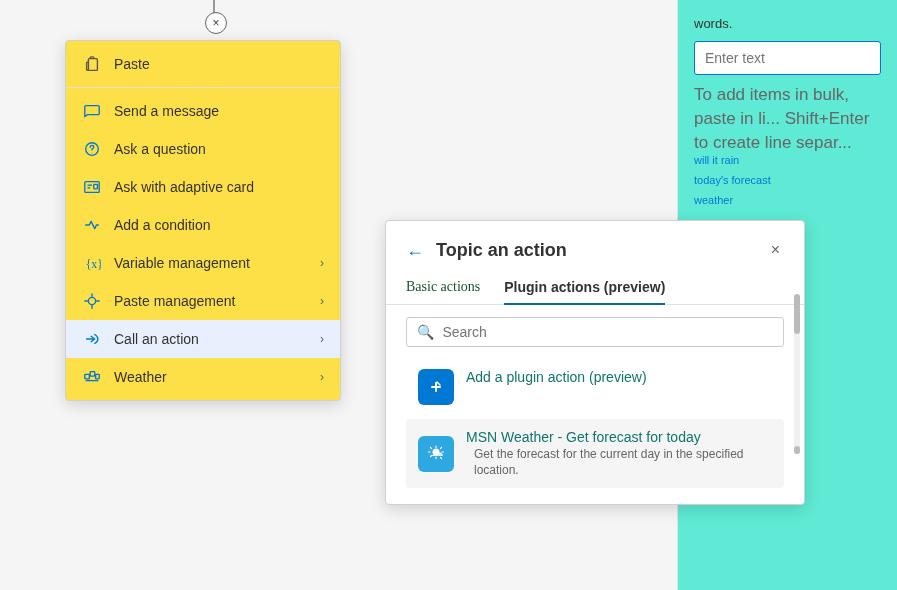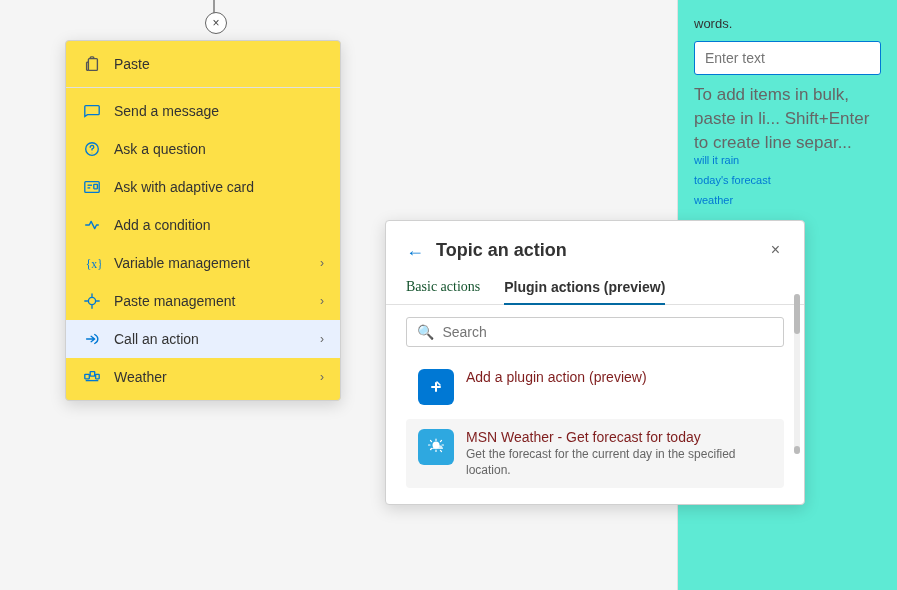--- a/index.html
+++ b/index.html
@@ -246,20 +246,21 @@
       display: flex;
       align-items: flex-start;
       padding: 10px 12px;
       border-radius: 4px;
       cursor: pointer;
       margin-bottom: 4px;
     }
 
     .action-item.plugin-item {
       background: #f5f5f5;
+      align-items: center;
     }
 
     .action-icon-box {
       width: 36px;
       height: 36px;
       border-radius: 6px;
       display: flex;
       align-items: center;
       justify-content: center;
       margin-right: 12px;
@@ -275,29 +276,30 @@
     }
 
     .action-icon-box svg {
       width: 20px;
       height: 20px;
       fill: #fff;
     }
 
     .action-item-text .action-title {
       font-size: 14px;
-      color: #7f1d1d;
+      color: #0f766e;
       font-weight: 500;
     }
 
     .action-item-text .action-desc {
       font-size: 12px;
       color: #666;
       margin-top: 2px;
       line-height: 1.3;
+      margin-left: 8px;
     }
 
     
     .icon-svg {
       width: 18px;
       height: 18px;
     }
   </style>
 </head>
 <body>

